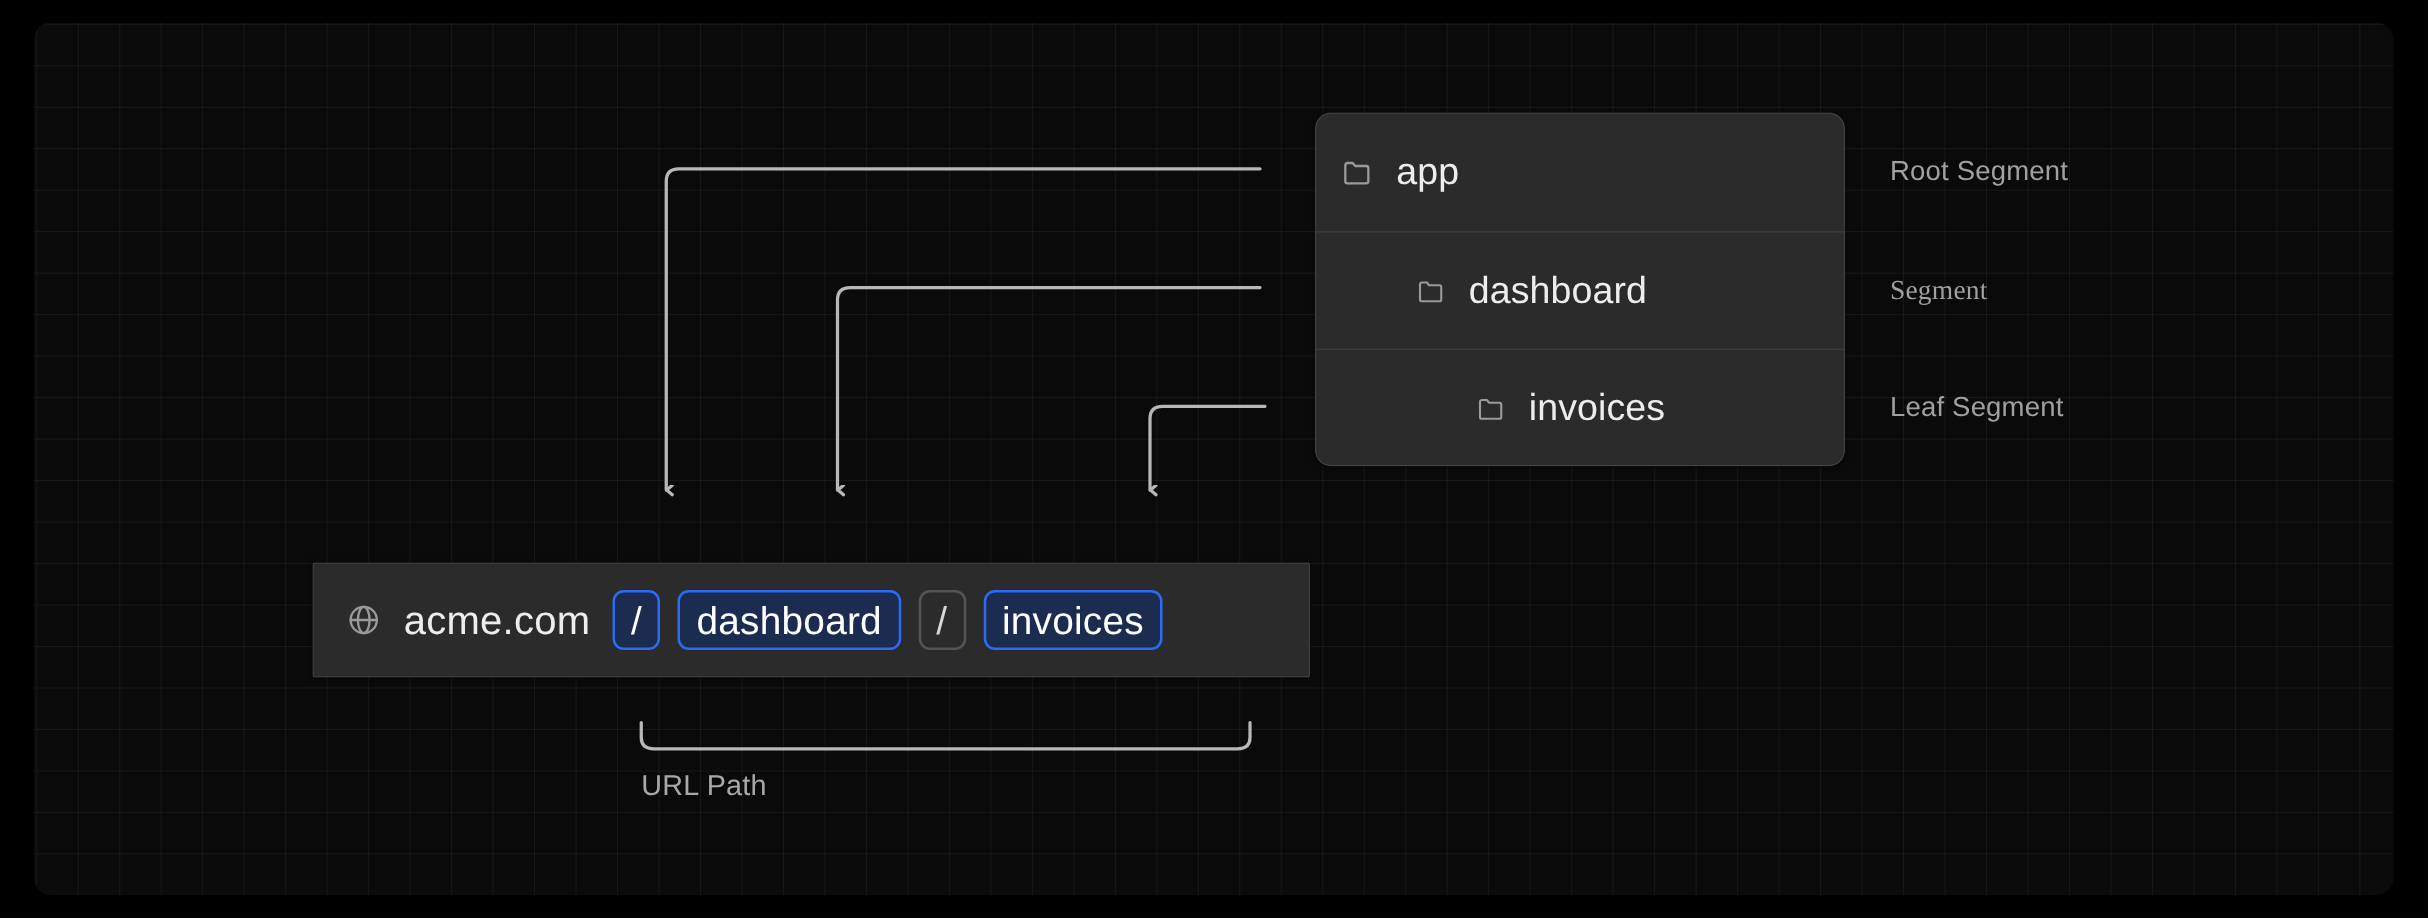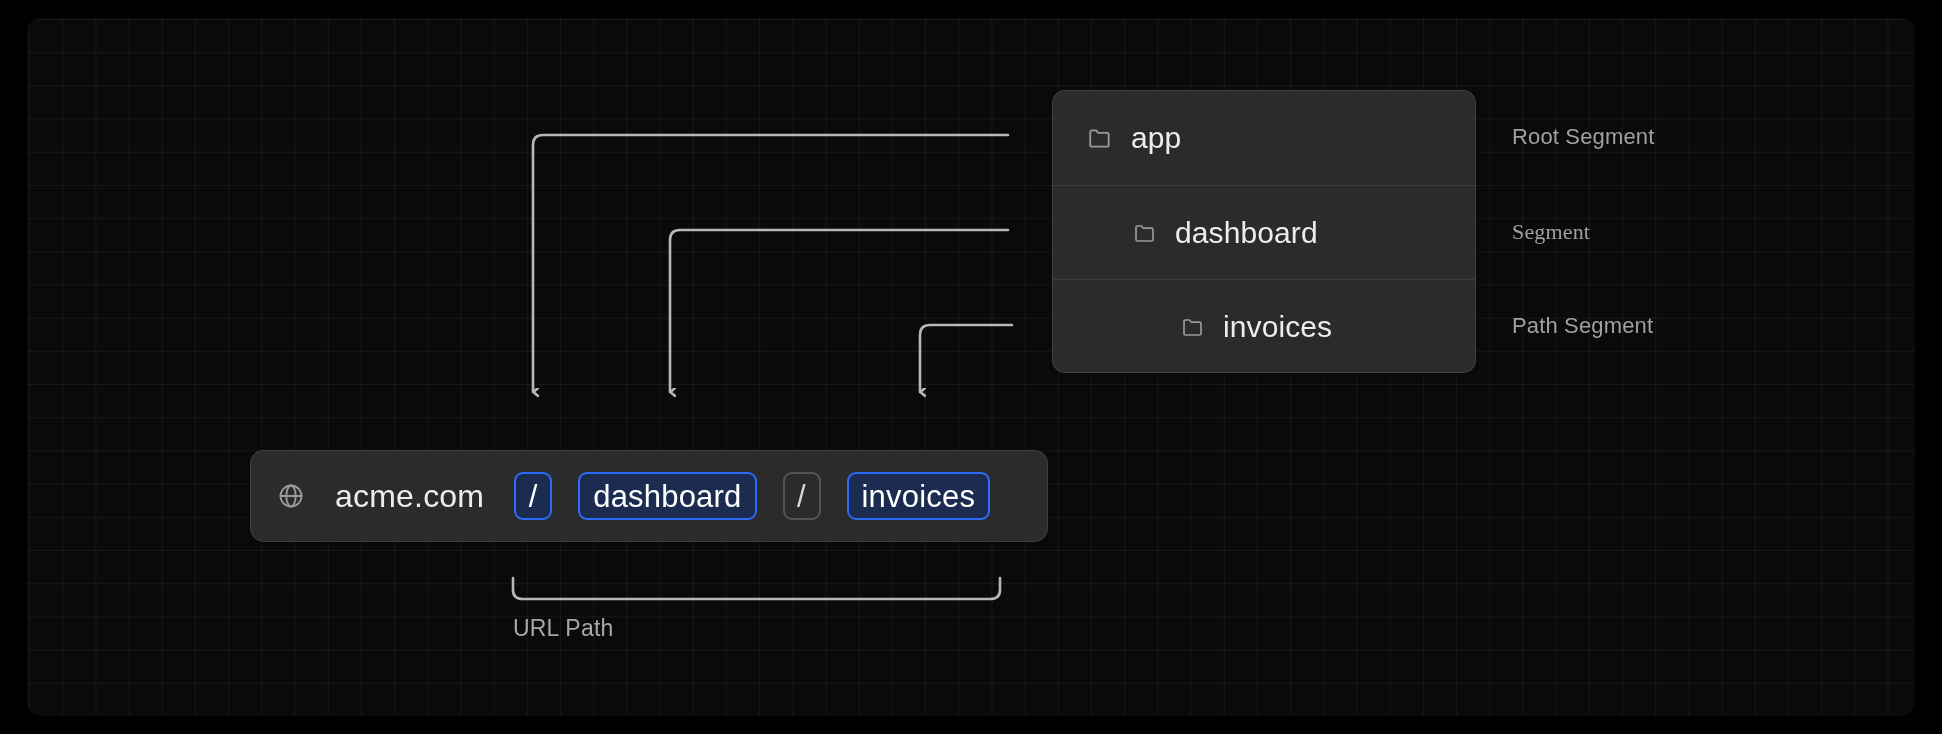--- a/index.html
+++ b/index.html
@@ -58,21 +58,21 @@
     background: #2b2b2b;
     border: 1px solid rgba(255,255,255,0.105);
     overflow: hidden;
     box-shadow: 0 1px 3px rgba(0,0,0,0.5);
   }
 
   .folder-row {
     display: flex;
     align-items: center;
     height: 94px;
-    padding-left: 34px;
+    padding-left: 20px;
     gap: 18px;
   }
   .folder-row + .folder-row { border-top: 1px solid rgba(255,255,255,0.085); }
   .folder-row.depth-1 { padding-left: 80px; }
   .folder-row.depth-2 { padding-left: 128px; }
 
   .folder-glyph {
     width: 26px; height: 26px;
     flex: 0 0 26px;
     display: block;
@@ -101,27 +101,27 @@
   #ann-seg  { left: 1512px; top: 219px; font-family: Liberation Serif, serif; }
   #ann-leaf { left: 1512px; top: 313px; }
 
   
   #url-bar {
     position: absolute;
     left: 250px;
     top: 450px;
     width: 798px;
     height: 92px;
-    border-radius: 14px;
+    border-radius: 2px;
     background: #2b2b2b;
     border: 1px solid rgba(255,255,255,0.10);
     display: flex;
     align-items: center;
     padding: 0 24px 0 26px;
-    gap: 12px;
+    gap: 0;
     box-shadow: 0 1px 3px rgba(0,0,0,0.5);
   }
 
   #globe-icon {
     width: 28px; height: 28px;
     flex: 0 0 28px;
     color: #9a9a9a;
     margin-right: 18px;
   }
 
@@ -221,21 +221,21 @@
       <svg class="folder-glyph" viewBox="0 0 24 24" fill="none" stroke="currentColor" stroke-width="1.7" stroke-linecap="round" stroke-linejoin="round">
         <path d="M3 6.5a1.5 1.5 0 0 1 1.5-1.5h4l1.8 2.2h8.2a1.5 1.5 0 0 1 1.5 1.5v9.8a1.5 1.5 0 0 1-1.5 1.5H4.5A1.5 1.5 0 0 1 3 18.5z"></path>
       </svg>
       <span class="folder-label">invoices</span>
     </div>
 
   </div>
 
   <div class="annotation" id="ann-root">Root Segment</div>
   <div class="annotation" id="ann-seg">Segment</div>
-  <div class="annotation" id="ann-leaf">Path Segment</div>
+  <div class="annotation" id="ann-leaf">Leaf Segment</div>
 
   <div id="url-bar">
 
     <svg id="globe-icon" viewBox="0 0 24 24" fill="none" stroke="currentColor" stroke-width="1.6" stroke-linecap="round" stroke-linejoin="round">
       <circle cx="12" cy="12" r="9"></circle>
       <line x1="3" y1="12" x2="21" y2="12"></line>
       <ellipse cx="12" cy="12" rx="4" ry="9"></ellipse>
     </svg>
 
     <span id="host-text">acme.com</span>

